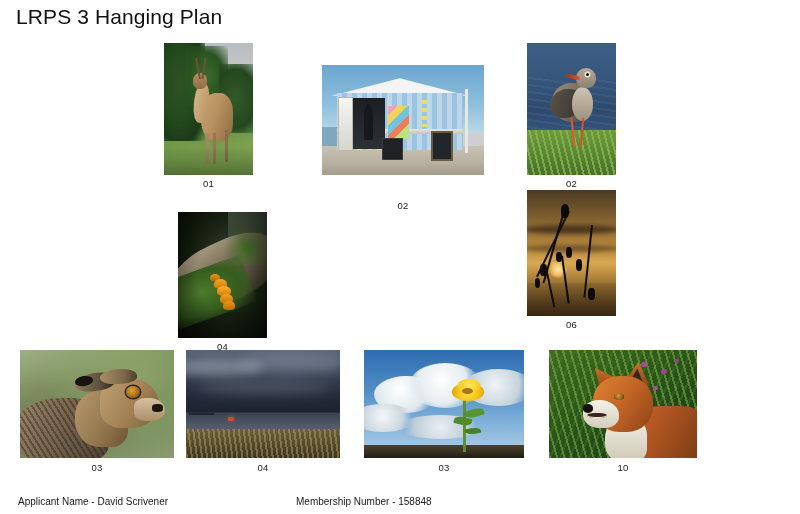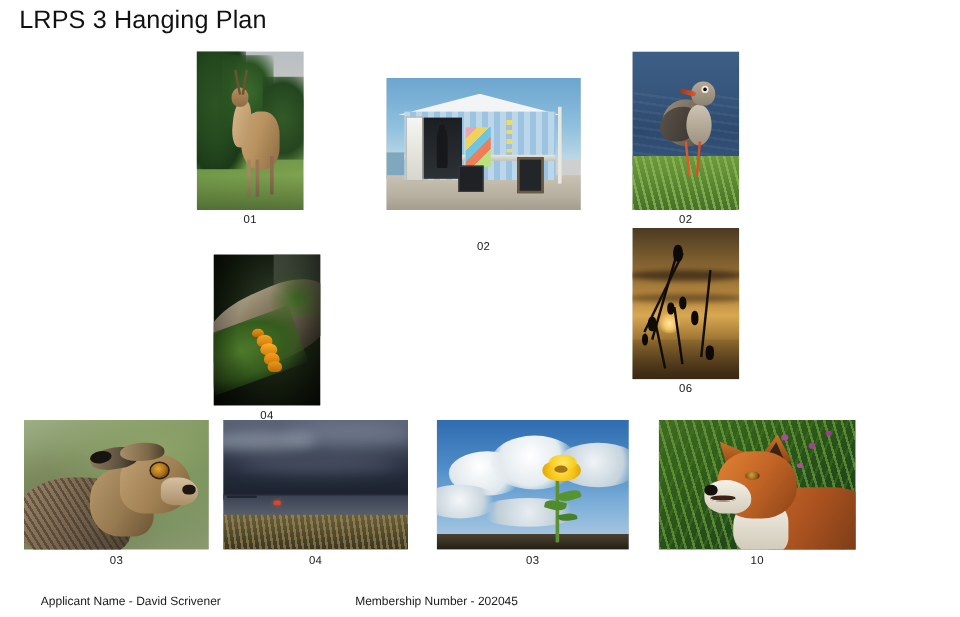--- a/index.html
+++ b/index.html
@@ -325,21 +325,21 @@
 
   
   .footer-item {
     position: absolute;
     top: 496px;
     font-size: 10px;
     line-height: 12px;
     color: #1a1a1a;
     white-space: nowrap;
   }
-  .f-applicant  { left: 34px; }
+  .f-applicant  { left: 18px; }
   .f-membership { left: 296px; }
   .f-assessment { left: 541px; }
 </style>
 </head>
 <body>
 
 <div id="page">
 
   <div class="page-title">LRPS 3 Hanging Plan</div>
 
@@ -490,21 +490,21 @@
         <div class="ly leafA"></div>
       <div class="ly leafB"></div>
         <div class="ly leafC"></div>
       <div class="ly petal"></div>
         <div class="ly petal2"></div>
         <div class="ly centr"></div>
     </div>
     <div class="caption" style="top:112px;">03</div>
   </div>
 
-  <div class="plate p10" style="left:549px; top:350px; width:164px; height:108px;">
+  <div class="plate p10" style="left:549px; top:350px; width:148px; height:108px;">
     <div class="photo">
       <div class="ly bg10"></div>
         <div class="ly grass10"></div>
       <div class="ly fl1"></div>
         <div class="ly fl2"></div>
       <div class="ly fl3"></div>
         <div class="ly fl4"></div>
       <div class="ly bodyf"></div>
         <div class="ly chest"></div>
       <div class="ly earL"></div>
@@ -513,15 +513,15 @@
       <div class="ly headf"></div>
         <div class="ly snout"></div>
       <div class="ly nose10"></div>
         <div class="ly mouth"></div>
         <div class="ly eyef"></div>
     </div>
     <div class="caption" style="top:112px;">10</div>
   </div>
 
   <div class="footer-item f-applicant">Applicant Name - David Scrivener</div>
-  <div class="footer-item f-membership">Membership Number - 202045</div>
+  <div class="footer-item f-membership">Membership Number - 158848</div>
 
 </div>
 
 </body></html>

